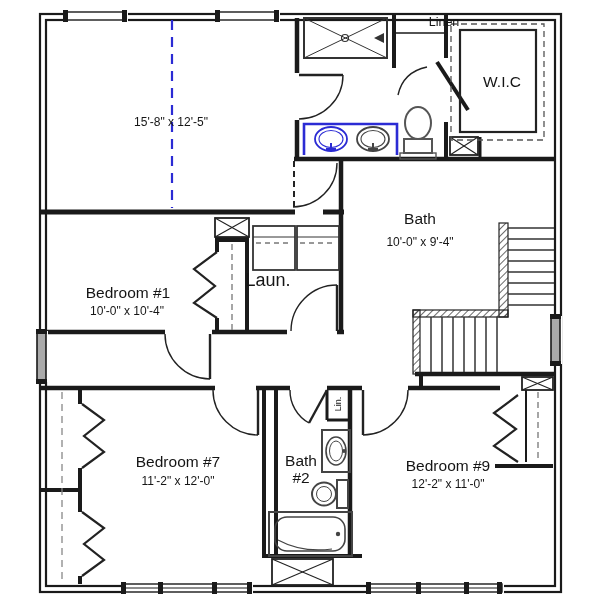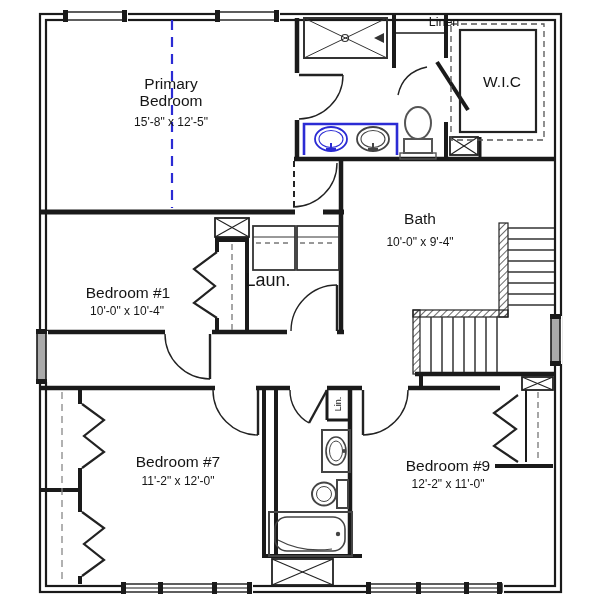--- a/index.html
+++ b/index.html
@@ -288,38 +288,38 @@
     </g>
     <g stroke="#444">
       <rect x="269" y="512" width="83" height="44" stroke-width="2"></rect>
       <rect x="275" y="517" width="70" height="34" rx="12" stroke-width="1.6"></rect>
       <path d="M 278,540 Q 302,553 332,549" stroke-width="1.2"></path>
       <circle cx="338" cy="534" r="2.2" fill="#444" stroke="none"></circle>
     </g>
   </g>
 </svg>
 
-<div class="lbl wrap room-name" style="left:171px;top:93px;width:95px">Primary Bedroom</div>
 <div class="lbl room-dims" style="left:171px;top:122px">15'-8" x 12'-5"</div>
 
 
 <div class="lbl small-name" style="left:444px;top:23px">Linen</div>
 
 <div class="lbl room-name" style="left:502px;top:82px">W.I.C</div>
 
 <div class="lbl room-name" style="left:420px;top:219px">Bath</div>
 <div class="lbl room-dims" style="left:420px;top:242px">10'-0" x 9'-4"</div>
 
 <div class="lbl room-name" style="left:128px;top:293px">Bedroom #1</div>
 <div class="lbl room-dims" style="left:127px;top:311px">10'-0" x 10'-4"</div>
 
 <div class="lbl room-name" style="left:268px;top:281px;font-size:18px">Laun.</div>
 
 <div class="lbl room-name" style="left:178px;top:462px">Bedroom #7</div>
 <div class="lbl room-dims" style="left:178px;top:481px">11'-2" x 12'-0"</div>
 
+<div class="lbl wrap room-name" style="left:301px;top:470px;width:50px">Bath #2</div>
 
 <div class="lbl tiny-rot" style="left:339px;top:404px">Lin.</div>
 
 <div class="lbl room-name" style="left:448px;top:466px">Bedroom #9</div>
 <div class="lbl room-dims" style="left:448px;top:484px">12'-2" x 11'-0"</div>
 
 </div>
 
 </body></html>

